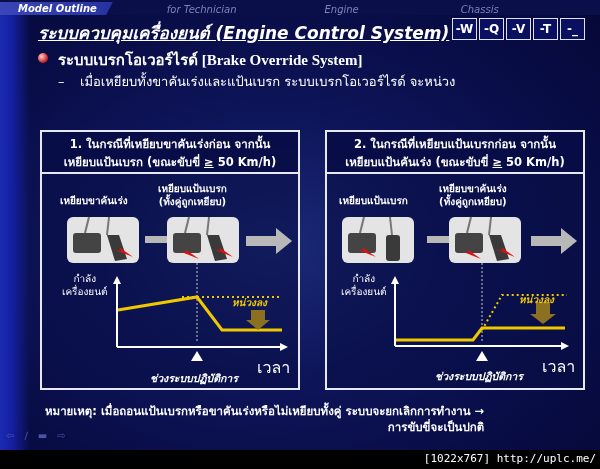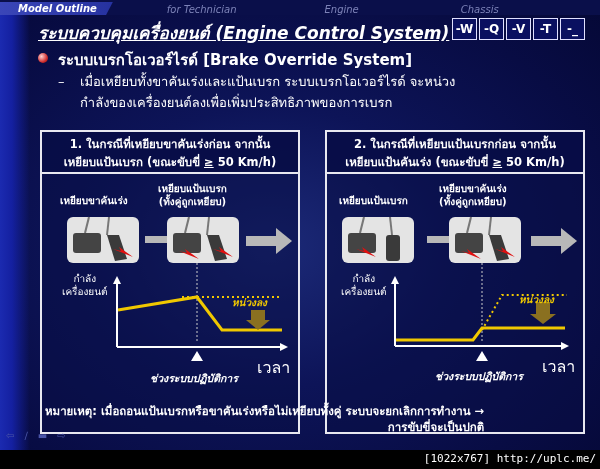--- a/index.html
+++ b/index.html
@@ -9,24 +9,24 @@
   .leftglow { position: absolute; left: 0; top: 0; width: 30px; height: 450px;
     background: linear-gradient(90deg, #1b2ab0 0%, #1420a0 40%, rgba(10,16,80,0) 100%); }
   .topnav { position: absolute; left: 0; top: 0; width: 600px; height: 15px; background: #0a0f4a; display: flex; align-items: flex-end; gap: 42px; }
   .nav-item { font-style: italic; font-size: 10px; color: #7d83b8; padding: 0 8px; white-space: nowrap; }
   .nav-item.active { background: linear-gradient(90deg,#3a46b8,#2632a0); color: #fff; clip-path: polygon(0 0,100% 0,94% 100%,0 100%); padding: 1px 16px 1px 18px; font-weight: bold; }
   .titlebar { position: absolute; left: 0; top: 15px; width: 600px; height: 30px; }
   .title { position: absolute; left: 38px; top: 4px; font-size: 17px; font-weight: bold; font-style: italic; color: #fff; text-decoration: underline; white-space: nowrap; }
   .kbtns { position: absolute; left: 452px; top: 3px; display: flex; gap: 2px; }
   .kbtn { width: 25px; height: 22px; border: 1.5px solid #e0e0ff; background: #0a1060; color: #fff; font-weight: bold; font-size: 12px; display: flex; align-items: center; justify-content: center; }
   .bullet { position: absolute; left: 38px; top: 53px; width: 10px; height: 10px; border-radius: 50%; background: radial-gradient(circle at 35% 35%, #ffd0d0, #d03030 60%, #700); }
-  .h1 { position: absolute; left: 58px; top: 48px; font-size: 15px; font-weight: bold; color: #fff; white-space: nowrap; }
+  .h1 { position: absolute; left: 58px; top: 48px; font-size: 15px; font-weight: bold; color: #fff; white-space: nowrap; font-family: Liberation Serif, serif; }
   .sub { position: absolute; left: 58px; top: 71px; font-size: 13px; color: #fff; line-height: 21px; width: 540px; }
   .sub .dash { display: inline-block; width: 22px; }
-  .panel { position: absolute; top: 130px; width: 260px; height: 304px; border: 2px solid #e8e8f0; background: rgba(10,14,70,0.55); }
+  .panel { position: absolute; top: 130px; width: 260px; height: 260px; border: 2px solid #e8e8f0; background: rgba(10,14,70,0.55); }
   .panel .phead { height: 42px; border-bottom: 2px solid #e8e8f0; color: #fff; font-weight: bold; font-size: 11.5px; text-align: center; line-height: 18px; padding-top: 3px; background: rgba(8,12,70,0.8); }
   .uline { text-decoration: underline; }
   .plabel { position: absolute; color: #fff; font-size: 10px; font-weight: bold; text-align: center; line-height: 13px; white-space: nowrap; }
   .pedalbox { position: absolute; width: 72px; height: 46px; background: #e4e4e4; border-radius: 6px; }
   .connector { position: absolute; width: 22px; height: 7px; background: #b8b8b8; }
   .ylabel { position: absolute; color: #fff; font-size: 10px; text-align: center; line-height: 13px; }
   .xlabel { position: absolute; color: #fff; font-size: 16px; }
   .oplabel { position: absolute; color: #fff; font-size: 10.5px; font-style: italic; font-weight: bold; white-space: nowrap; }
   .droplabel { position: absolute; color: #f0c800; font-size: 10px; font-weight: bold; font-style: italic; }
   .note { position: absolute; left: 45px; top: 403px; color: #fff; font-size: 11.5px; font-weight: bold; line-height: 16px; }
@@ -59,21 +59,21 @@
       <div class="kbtn">-V</div>
       <div class="kbtn">-T</div>
       <div class="kbtn">-_</div>
     </div>
   </div>
 
   <div class="bullet"></div>
   <div class="h1">ระบบเบรกโอเวอร์ไรด์ [Brake Override System]</div>
   <div class="sub">
     <span class="dash">–</span><span>เมื่อเหยียบทั้งขาคันเร่งและแป้นเบรก ระบบเบรกโอเวอร์ไรด์ จะหน่วง</span><br>
-    <span class="dash"></span><span>กำลังของเครื่องยนต์ลงเพื่อเพิ่มประสิทธิภาพของการเบรก</span>
+    <span class="dash"></span>
   </div>
 
   <div class="panel" style="left:40px;">
     <div class="phead">
       <span>1. ในกรณีที่เหยียบขาคันเร่งก่อน จากนั้น</span><br>
       <span>เหยียบแป้นเบรก (ขณะขับขี่ </span><span class="uline">≥</span><span> 50 Km/h)</span>
     </div>
     <div class="plabel" style="left:18px; top:62px;">เหยียบขาคันเร่ง</div>
     <div class="plabel" style="left:116px; top:50px;">
       <span>เหยียบแป้นเบรก</span><br>

